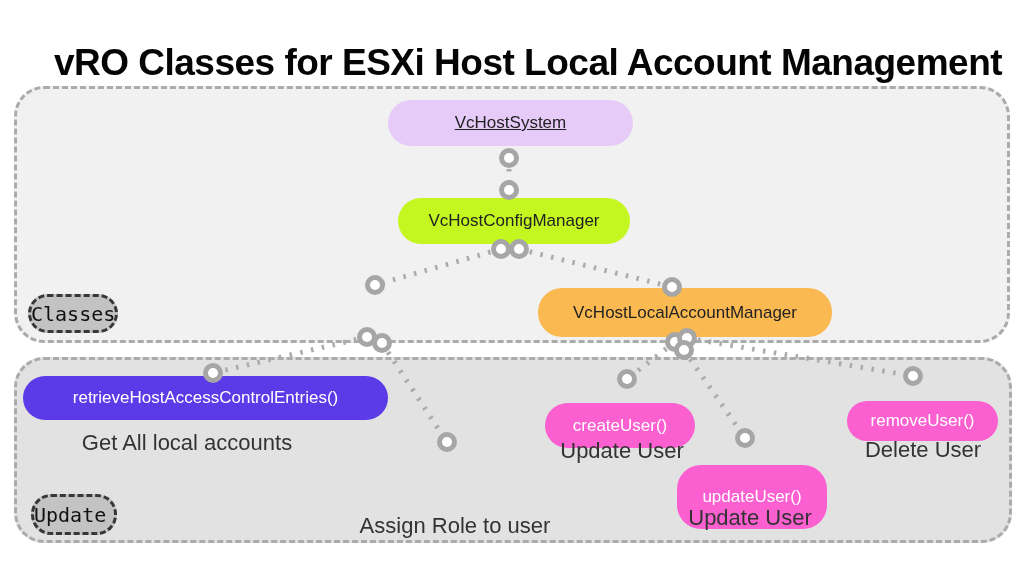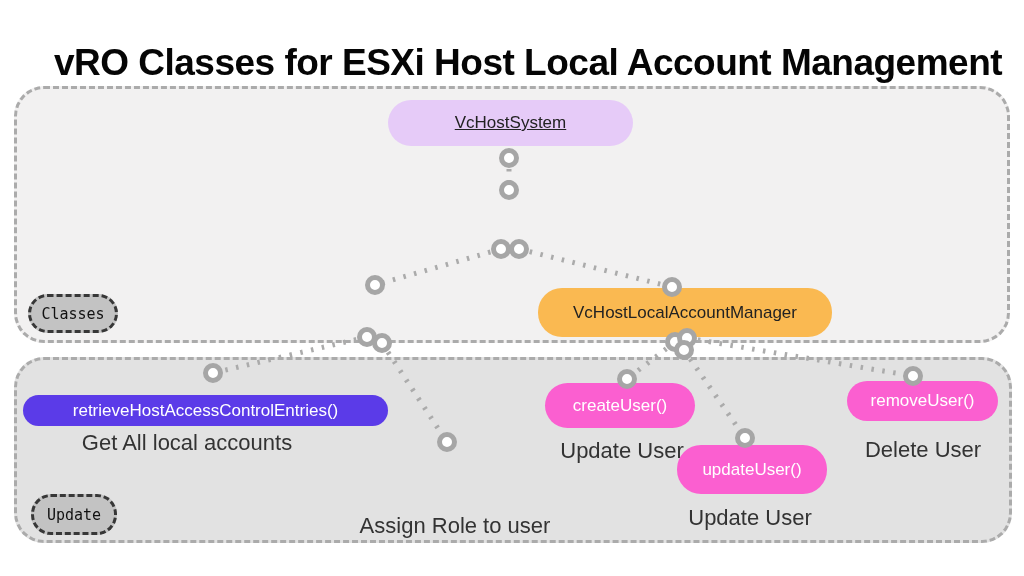--- a/index.html
+++ b/index.html
@@ -12,45 +12,45 @@
     text-align:center;font-size:37px;font-weight:800;color:#050505;
     letter-spacing:-0.5px;
   }
   .group{
     position:absolute;border:3px dashed #ababab;border-radius:30px;
     box-sizing:border-box;
   }
   .group.classes{left:14px;top:86px;width:996px;height:257px;background:#f2f1f1;}
   .group.methods{left:14px;top:357px;width:998px;height:186px;background:#e2e2e2;}
   .group-label{
-    position:absolute;display:flex;align-items:center;justify-content:center;
+    position:absolute;display:flex;align-items:center;justify-content:flex-start;
     background:#c3c3c3;border:3px dashed #373737;border-radius:20px;
-    font-family:"DejaVu Sans Mono",monospace;font-size:15px;color:#111;
+    font-family:"DejaVu Sans Mono",monospace;font-size:20px;color:#111;
     box-sizing:border-box;z-index:6;
   }
   .group-label.classes-label{left:28px;top:294px;width:90px;height:39px;}
   .group-label.methods-label{left:31px;top:494px;width:86px;height:41px;}
   .pill{
     position:absolute;display:flex;align-items:center;justify-content:center;
     border-radius:24px;font-size:17px;color:#222222;z-index:3;
     box-sizing:border-box;white-space:nowrap;
   }
   .pill.lavender{background:#e6cbf8;text-decoration:underline;}
   .pill.green{background:#c4f620;}
   .pill.orange{background:#fab951;}
   .pill.violet{background:#5b3be8;color:#ffffff;}
-  .pill.pink{background:#fb5fd0;color:#ffffff;}
+  .pill.pink{background:#fb5fd0;color:#ffffff;margin-top:20px;}
   .node-vchostsystem{left:388px;top:100px;width:245px;height:46px;}
   .node-vchostconfigmanager{left:398px;top:198px;width:232px;height:46px;}
   .node-vchostaccessmanager{left:242px;top:288px;width:273px;height:48px;}
   .node-vchostlocalaccountmanager{left:538px;top:288px;width:294px;height:49px;}
-  .node-retrieve{left:23px;top:395px;width:365px;height:31px;}
+  .node-retrieve{left:23px;top:376px;width:365px;height:44px;}
   .node-changeaccessmode{left:340px;top:452px;width:227px;height:46px;}
   .node-createuser{left:545px;top:383px;width:150px;height:45px;}
-  .node-updateuser{left:677px;top:445px;width:150px;height:49px;}
+  .node-updateuser{left:677px;top:445px;width:150px;height:64px;}
   .node-removeuser{left:847px;top:381px;width:151px;height:40px;}
   .desc{
     position:absolute;transform:translateX(-50%);
     font-size:22px;color:#333333;white-space:nowrap;z-index:3;
   }
   .desc-get-all{left:187px;top:430px;}
   .desc-assign{left:455px;top:513px;}
   .desc-create{left:622px;top:438px;}
   .desc-update{left:750px;top:505px;}
   .desc-delete{left:923px;top:437px;}
@@ -66,20 +66,23 @@
 
 <div class="stage">
 
   <h1 class="title">vRO Classes for ESXi Host Local Account Management</h1>
 
   <div class="group classes"></div>
   <div class="group methods"></div>
 
   <div class="pill lavender node-vchostsystem">
     <span>VcHostSystem</span>
+  </div>
+  <div class="pill green node-vchostconfigmanager">
+    <span>VcHostConfigManager</span>
   </div>
   <div class="pill orange node-vchostlocalaccountmanager">
     <span>VcHostLocalAccountManager</span>
   </div>
 
   <div class="pill violet node-retrieve">
     <span>retrieveHostAccessControlEntries()</span>
   </div>
   <div class="pill pink node-createuser">
     <span>createUser()</span>

